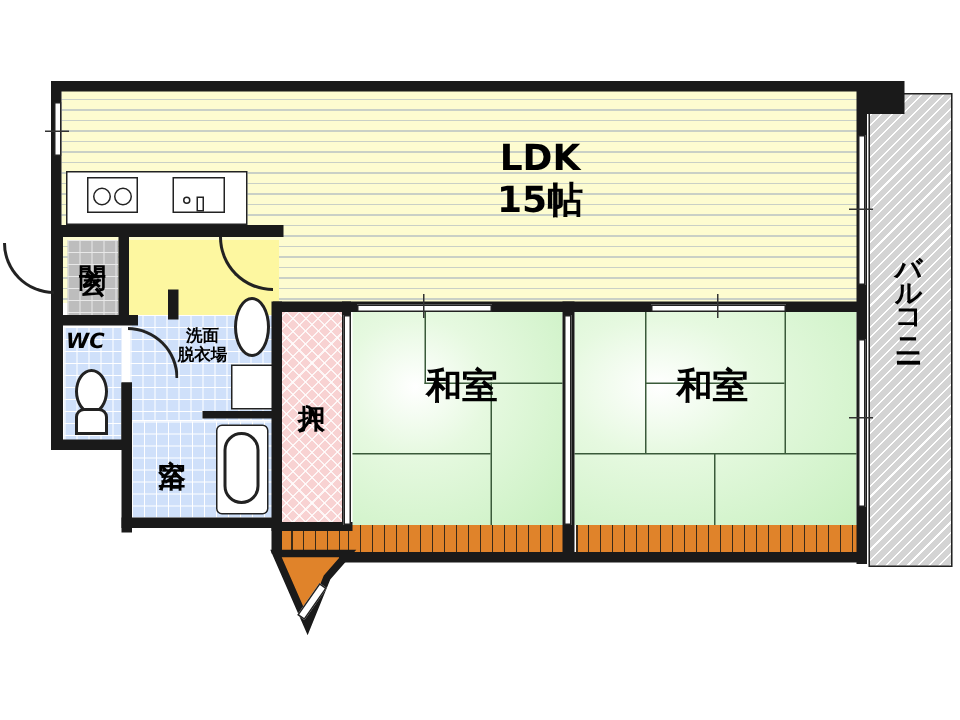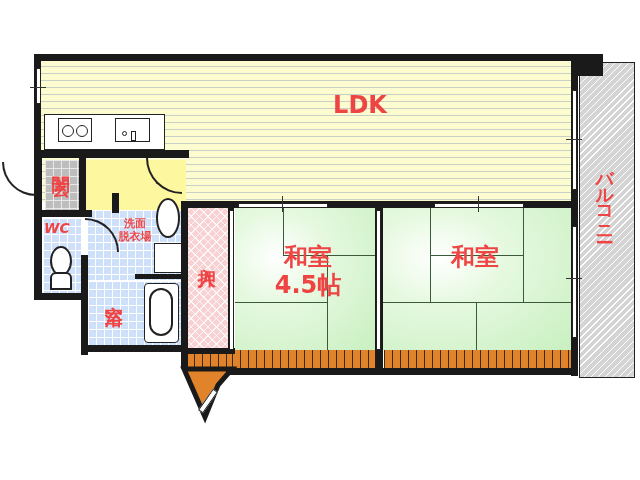--- a/index.html
+++ b/index.html
@@ -17,21 +17,21 @@
       linear-gradient(#e8e8e8 1px, transparent 1px),
       linear-gradient(90deg, #e8e8e8 1px, transparent 1px);
       background-size:8px 8px; }
   .closet { background-color:#f8d2d2; background-image:
       repeating-linear-gradient(45deg, rgba(255,255,255,0.8) 0 1px, transparent 1px 6px),
       repeating-linear-gradient(-45deg, rgba(255,255,255,0.8) 0 1px, transparent 1px 6px); }
   .balcony { background-color:#d4d4d4; background-image:
       repeating-linear-gradient(-45deg, #ffffff 0 1px, transparent 1px 5px); }
   .wood { background-color:#e0832a; background-image:
       repeating-linear-gradient(90deg, #3a2a18 0 1px, transparent 1px 8px); }
-  .label { position:absolute; font-weight:bold; color:#ef4444; text-align:center; line-height:1.15; }
+  .label { position:absolute; font-weight:bold; color:#000000; text-align:center; line-height:1.15; }
   .big { font-size:24px; }
   .med { font-size:18px; }
   .small { font-size:11px; }
   .window { position:absolute; background:#fff; border:1px solid #222; box-sizing:border-box; }
   .fixture { position:absolute; background:#fff; border:2px solid #222; box-sizing:border-box; }
   .door-arc { position:absolute; border:2px solid #222; box-sizing:border-box; }
   .tick { position:absolute; background:#333; }
   .vert { writing-mode: vertical-rl; text-orientation: upright; letter-spacing:-2px; }
 </style>
 </head>
@@ -129,24 +129,24 @@
   <div class="door-arc" style="left:85px;top:218px;width:34px;height:34px;border-radius:0 34px 0 0;border-bottom:none;border-left:none;"></div>
 
   <div class="tick" style="left:30px;top:87px;width:16px;height:1px;"></div>
   <div class="tick" style="left:566px;top:139px;width:16px;height:1px;"></div>
   <div class="tick" style="left:566px;top:278px;width:16px;height:1px;"></div>
   <div class="tick" style="left:282px;top:196px;width:1px;height:16px;"></div>
   <div class="tick" style="left:478px;top:196px;width:1px;height:16px;"></div>
 
   <div class="label big" style="left:320px;top:92px;width:80px;">
     <div>LDK</div>
+    <div>15帖</div>
   </div>
   <div class="label big" style="left:258px;top:244px;width:100px;">
     <div>和室</div>
-    <div>4.5帖</div>
   </div>
   <div class="label big" style="left:430px;top:244px;width:90px;">
     <div>和室</div>
   </div>
   <div class="label med vert" style="left:50px;top:164px;">玄関</div>
   <div class="label" style="left:44px;top:220px;font-size:14px;font-style:italic;">WC</div>
   <div class="label small" style="left:112px;top:218px;width:46px;">
     <div>洗面</div>
     <div>脱衣場</div>
   </div>

